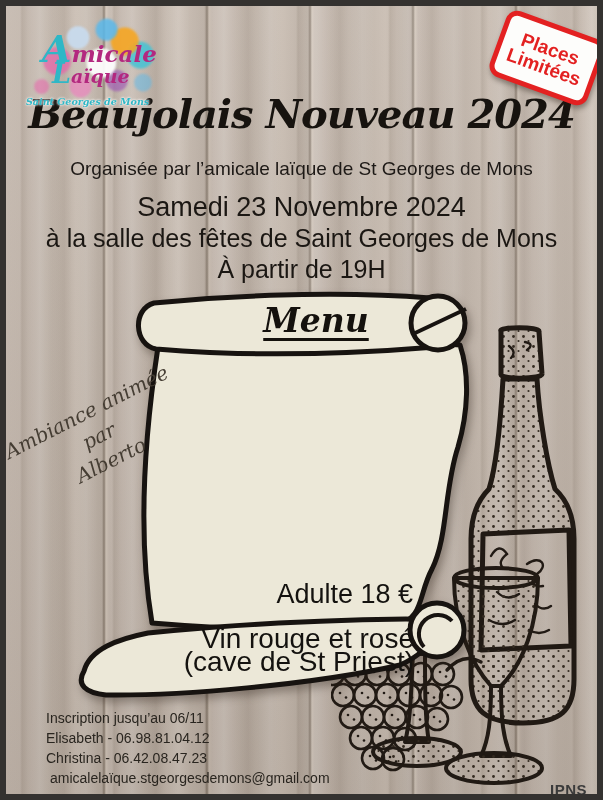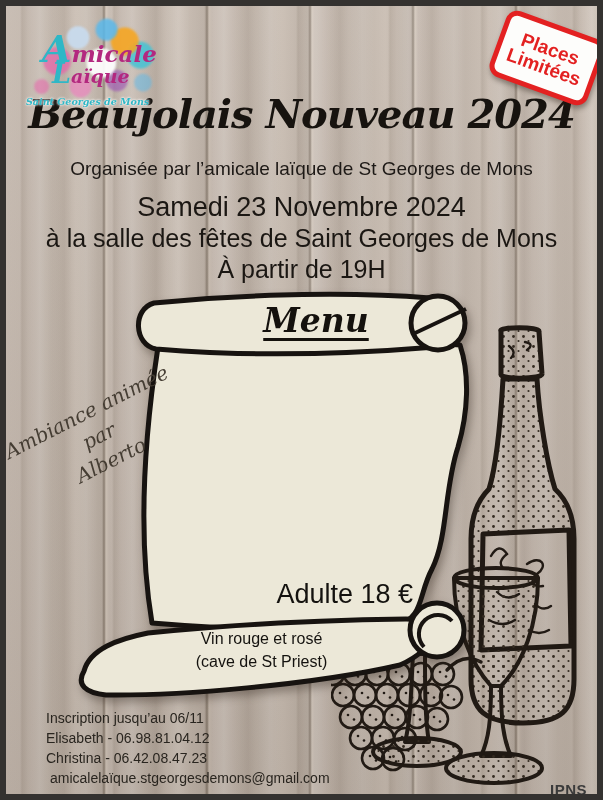--- a/index.html
+++ b/index.html
@@ -77,22 +77,22 @@
     font-size:33px;color:#14110d;text-decoration:underline;
     text-decoration-thickness:2.5px;text-underline-offset:6px;}
   .menu-items{top:359px;left:152px;width:314px;text-align:center;z-index:3;
     font-family:"DejaVu Serif",serif;font-style:italic;
     font-size:23px;line-height:40px;color:#161310;white-space:nowrap;}
   .price-adult{top:537px;left:105px;width:302px;text-align:right;z-index:3;
     font-size:27px;color:#14120f;white-space:nowrap;margin-top:36px;}
   .price-child{top:569px;left:95px;width:322px;text-align:center;z-index:3;
     font-size:27px;color:#14120f;white-space:nowrap;}
   .price-child .note{font-size:18px;}
-  .wine-note{top:621px;left:103px;width:305px;text-align:center;z-index:3;
-    font-size:16px;line-height:23px;color:#14120f;}
+  .wine-note{top:621px;left:103px;width:305px;text-align:right;z-index:3;
+    font-size:28px;line-height:23px;color:#14120f;}
 
   
   .illu-svg{left:325px;top:318px;width:280px;height:482px;z-index:1;}
 
   
   .contact{left:24px;top:702px;z-index:3;font-size:14px;line-height:20px;color:#29251f;margin-left:16px;}
   .contact .email{padding-left:4px;}
   .ipns{left:544px;top:775px;z-index:3;font-size:15px;font-weight:bold;
     letter-spacing:.5px;color:#3a3a3a;}
 </style>

